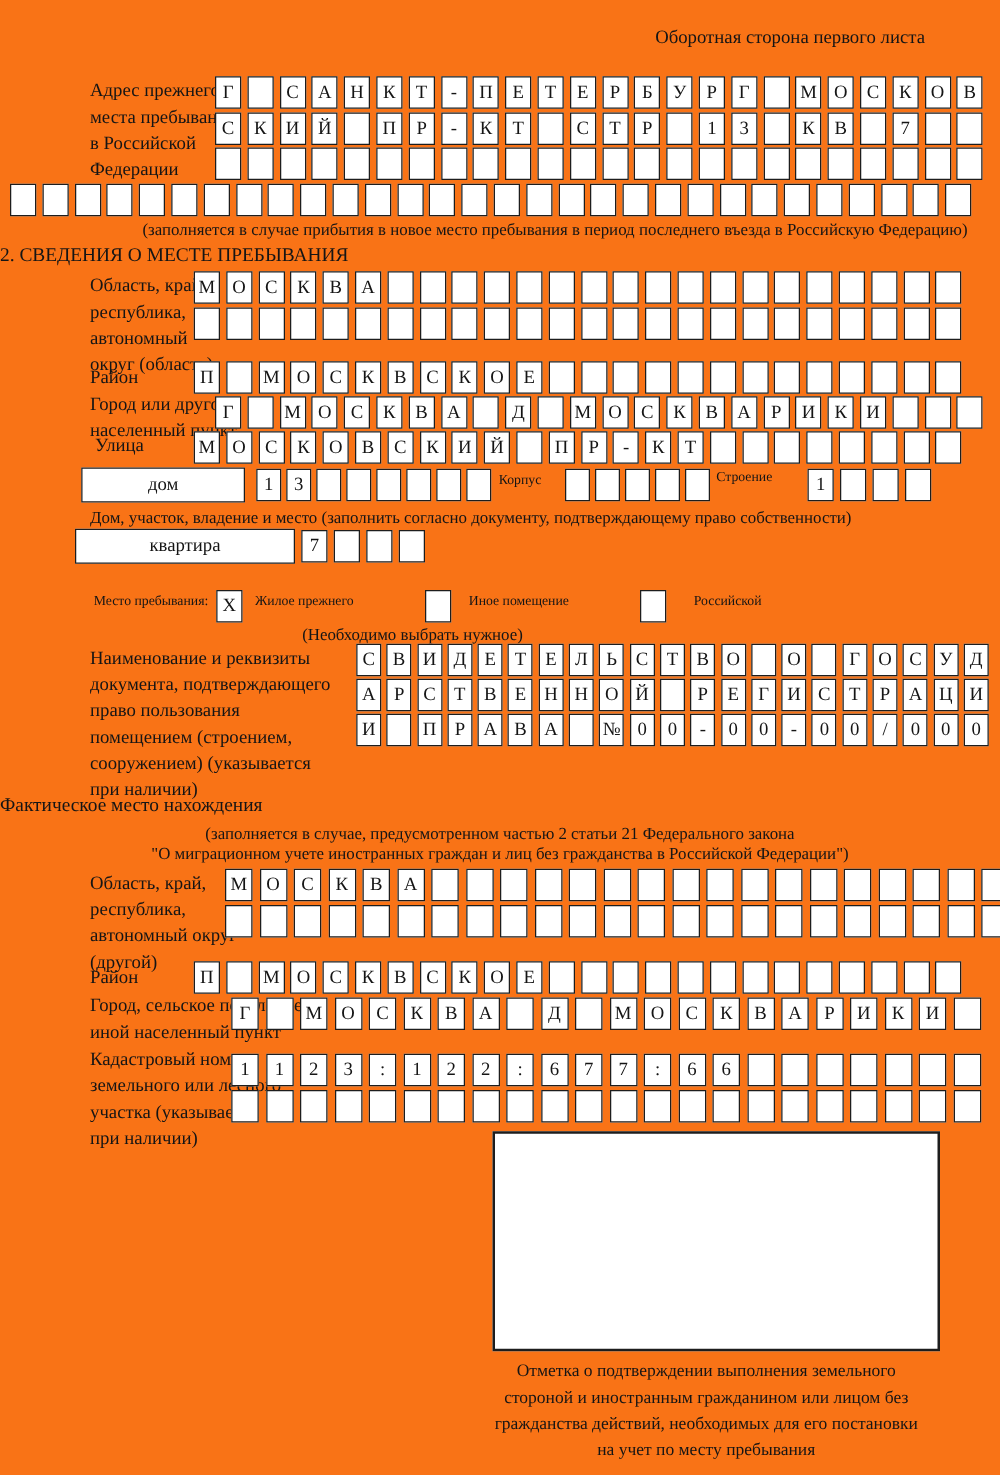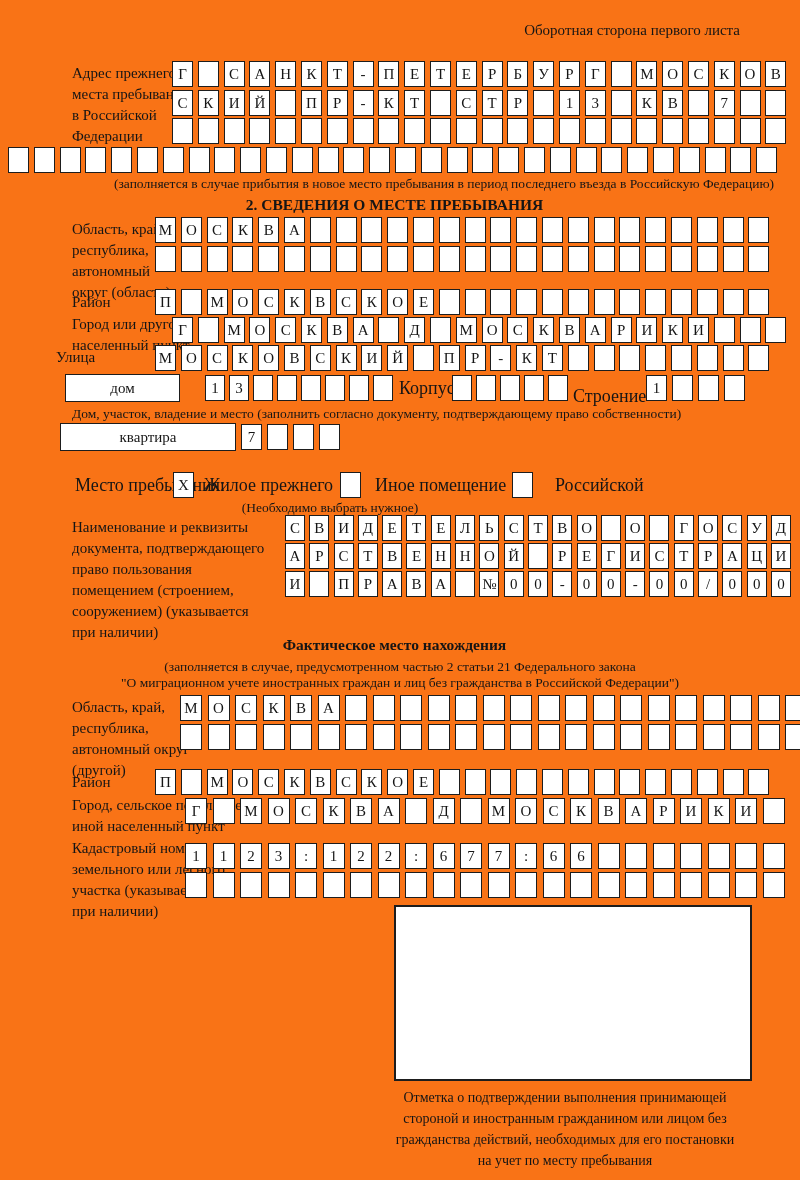--- a/index.html
+++ b/index.html
@@ -21,22 +21,22 @@
   .p-dom .cell { width:20px; margin-right:4px; }
   .p-str .cell { width:21px; margin-right:5px; }
   .widebox {
     position:absolute; border:1.8px solid #1d1d1d; height:28px; background:#fff;
     display:flex; align-items:center; justify-content:center; font-size:15px;
   }
   .checkbox {
     position:absolute; width:21px; height:26px; border:1.7px solid #1d1d1d; background:#fff;
     display:flex; align-items:center; justify-content:center; font-size:15px;
   }
-  .inline-label { position:absolute; font-size:18px; white-space:nowrap; }
-  .heading { position:absolute; width:789px; text-align:center; font-size:15.5px; font-weight:bold; }
+  .inline-label { position:absolute; font-size:11px; white-space:nowrap; }
+  .heading { position:absolute; width:789px; font-size:15.5px; font-weight:normal; }
   .stamp-box { position:absolute; border:2px solid #1d1d1d; background:#fff; }
 </style>
 </head>
 <body>
 
 <div class="page">
 
   <div class="abs" style="top:22px; left:0; width:740px; text-align:right; font-size:15px;">Оборотная сторона первого листа</div>
 
   <div class="abs label" style="top:63px; left:72px;">Адрес прежнего
@@ -264,21 +264,21 @@
       <span class="cell">А</span>
       <span class="cell">Р</span>
       <span class="cell">И</span>
       <span class="cell">К</span>
       <span class="cell">И</span>
       <span class="cell"></span>
       <span class="cell"></span>
       <span class="cell"></span>
     </div>
 
-  <div class="abs label" style="top:347px; left:56px;">Улица</div>
+  <div class="abs label" style="top:347px; left:76px;">Улица</div>
   <div class="boxrow" style="top:345px; left:155px;">
       <span class="cell">М</span>
       <span class="cell">О</span>
       <span class="cell">С</span>
       <span class="cell">К</span>
       <span class="cell">О</span>
       <span class="cell">В</span>
       <span class="cell">С</span>
       <span class="cell">К</span>
       <span class="cell">И</span>
@@ -293,40 +293,40 @@
       <span class="cell"></span>
       <span class="cell"></span>
       <span class="cell"></span>
       <span class="cell"></span>
       <span class="cell"></span>
       <span class="cell"></span>
       <span class="cell"></span>
     </div>
 
   <div class="abs" style="top:374px; left:0; width:800px; height:30px;">
-    <div class="widebox" style="left:65px; top:0; width:115px;">дом</div>
+    <div class="widebox" style="left:65px; top:0; width:131px;">дом</div>
     <div class="boxrow p-dom" style="top:1px; left:205px;">
         <span class="cell">1</span>
         <span class="cell">3</span>
         <span class="cell"></span>
         <span class="cell"></span>
         <span class="cell"></span>
         <span class="cell"></span>
         <span class="cell"></span>
         <span class="cell"></span>
       </div>
     <div class="inline-label" style="left:399px; top:4px;">Корпус</div>
     <div class="boxrow p-dom" style="top:1px; left:452px;">
         <span class="cell"></span>
         <span class="cell"></span>
         <span class="cell"></span>
         <span class="cell"></span>
         <span class="cell"></span>
       </div>
-    <div class="inline-label" style="left:573px; top:12px;">Строение</div>
+    <div class="inline-label" style="left:573px; top:2px;">Строение</div>
     <div class="boxrow p-str" style="top:1px; left:646px;">
         <span class="cell">1</span>
         <span class="cell"></span>
         <span class="cell"></span>
         <span class="cell"></span>
       </div>
   </div>
   <div class="abs caption" style="top:406px; left:72px;">Дом, участок, владение и место (заполнить согласно документу, подтверждающему право собственности)</div>
 
   <div class="abs" style="top:423px; left:0; width:800px; height:30px;">
@@ -587,18 +587,18 @@
       <span class="cell"></span>
       <span class="cell"></span>
       <span class="cell"></span>
       <span class="cell"></span>
       <span class="cell"></span>
       <span class="cell"></span>
       <span class="cell"></span>
     </div>
 
   <div class="stamp-box" style="left:394px; top:905px; width:358px; height:176px;"></div>
-  <div class="abs center" style="top:1087px; left:350px; width:430px; font-size:14px; line-height:21px; white-space:pre-line;">Отметка о подтверждении выполнения принимающей
+  <div class="abs center" style="top:1087px; left:350px; width:430px; font-size:14px; line-height:21px; white-space:pre-line;">Отметка о подтверждении выполнения земельного
 стороной и иностранным гражданином или лицом без
 гражданства действий, необходимых для его постановки
 на учет по месту пребывания</div>
 
 </div>
 
 </body></html>

